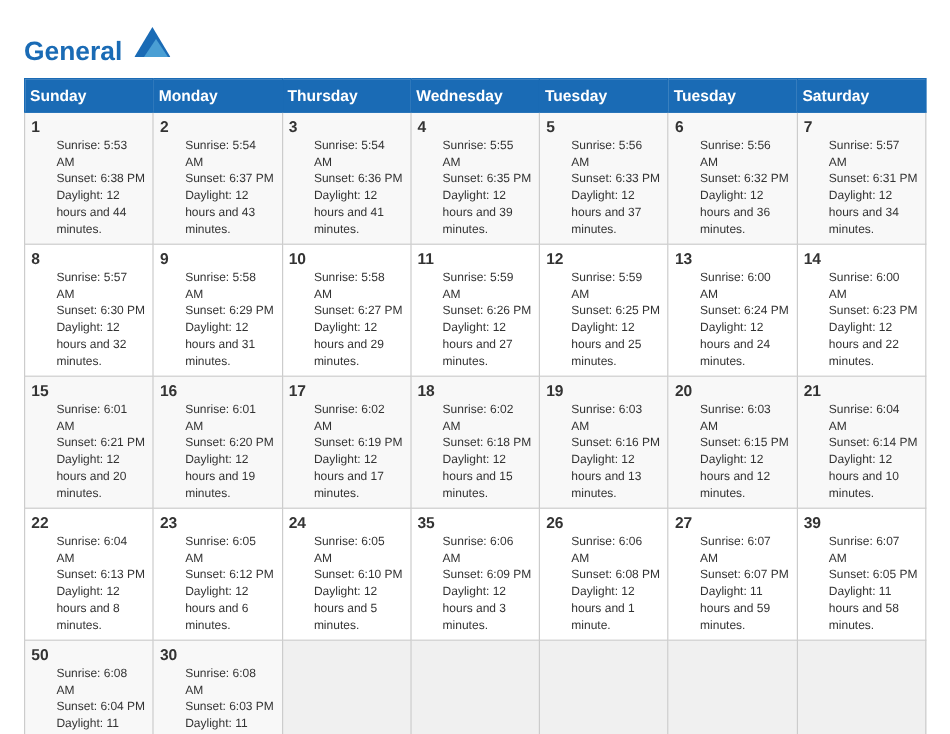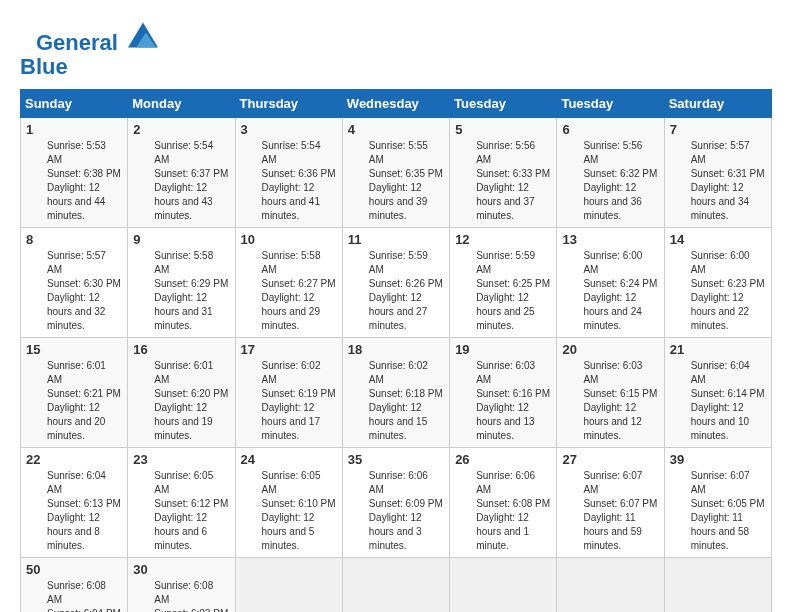--- a/index.html
+++ b/index.html
@@ -21,21 +21,20 @@
       align-items: center;
     }
     .logo-text {
       font-size: 22px;
       font-weight: bold;
       color: #333;
       line-height: 1.1;
     }
     .logo-text span {
       color: #1a6bb5;
-      margin-left: 16px;
     }
     .logo-icon {
       width: 30px;
       height: 30px;
       margin-left: 4px;
     }
     .title-section {
       text-align: right;
     }
     .month-title {
@@ -96,21 +95,20 @@
 <div class="header">
   <div class="logo">
     <div>
       <div class="logo-text">
         <span>General</span>
         <svg class="logo-icon" viewBox="0 0 30 25" xmlns="http://www.w3.org/2000/svg">
           <polygon points="0,25 15,0 30,25" fill="#1a6bb5"></polygon>
           <polygon points="8,25 18,10 28,25" fill="#4a9fd4"></polygon>
         </svg>
       </div>
-      <div class="logo-text" style="color:#1a6bb5;">Blue</div>
     </div>
   </div>
   <div class="title-section">
     <div class="month-title"></div>
     <div class="subtitle"></div>
   </div>
 </div>
 
 <table>
   <thead>

